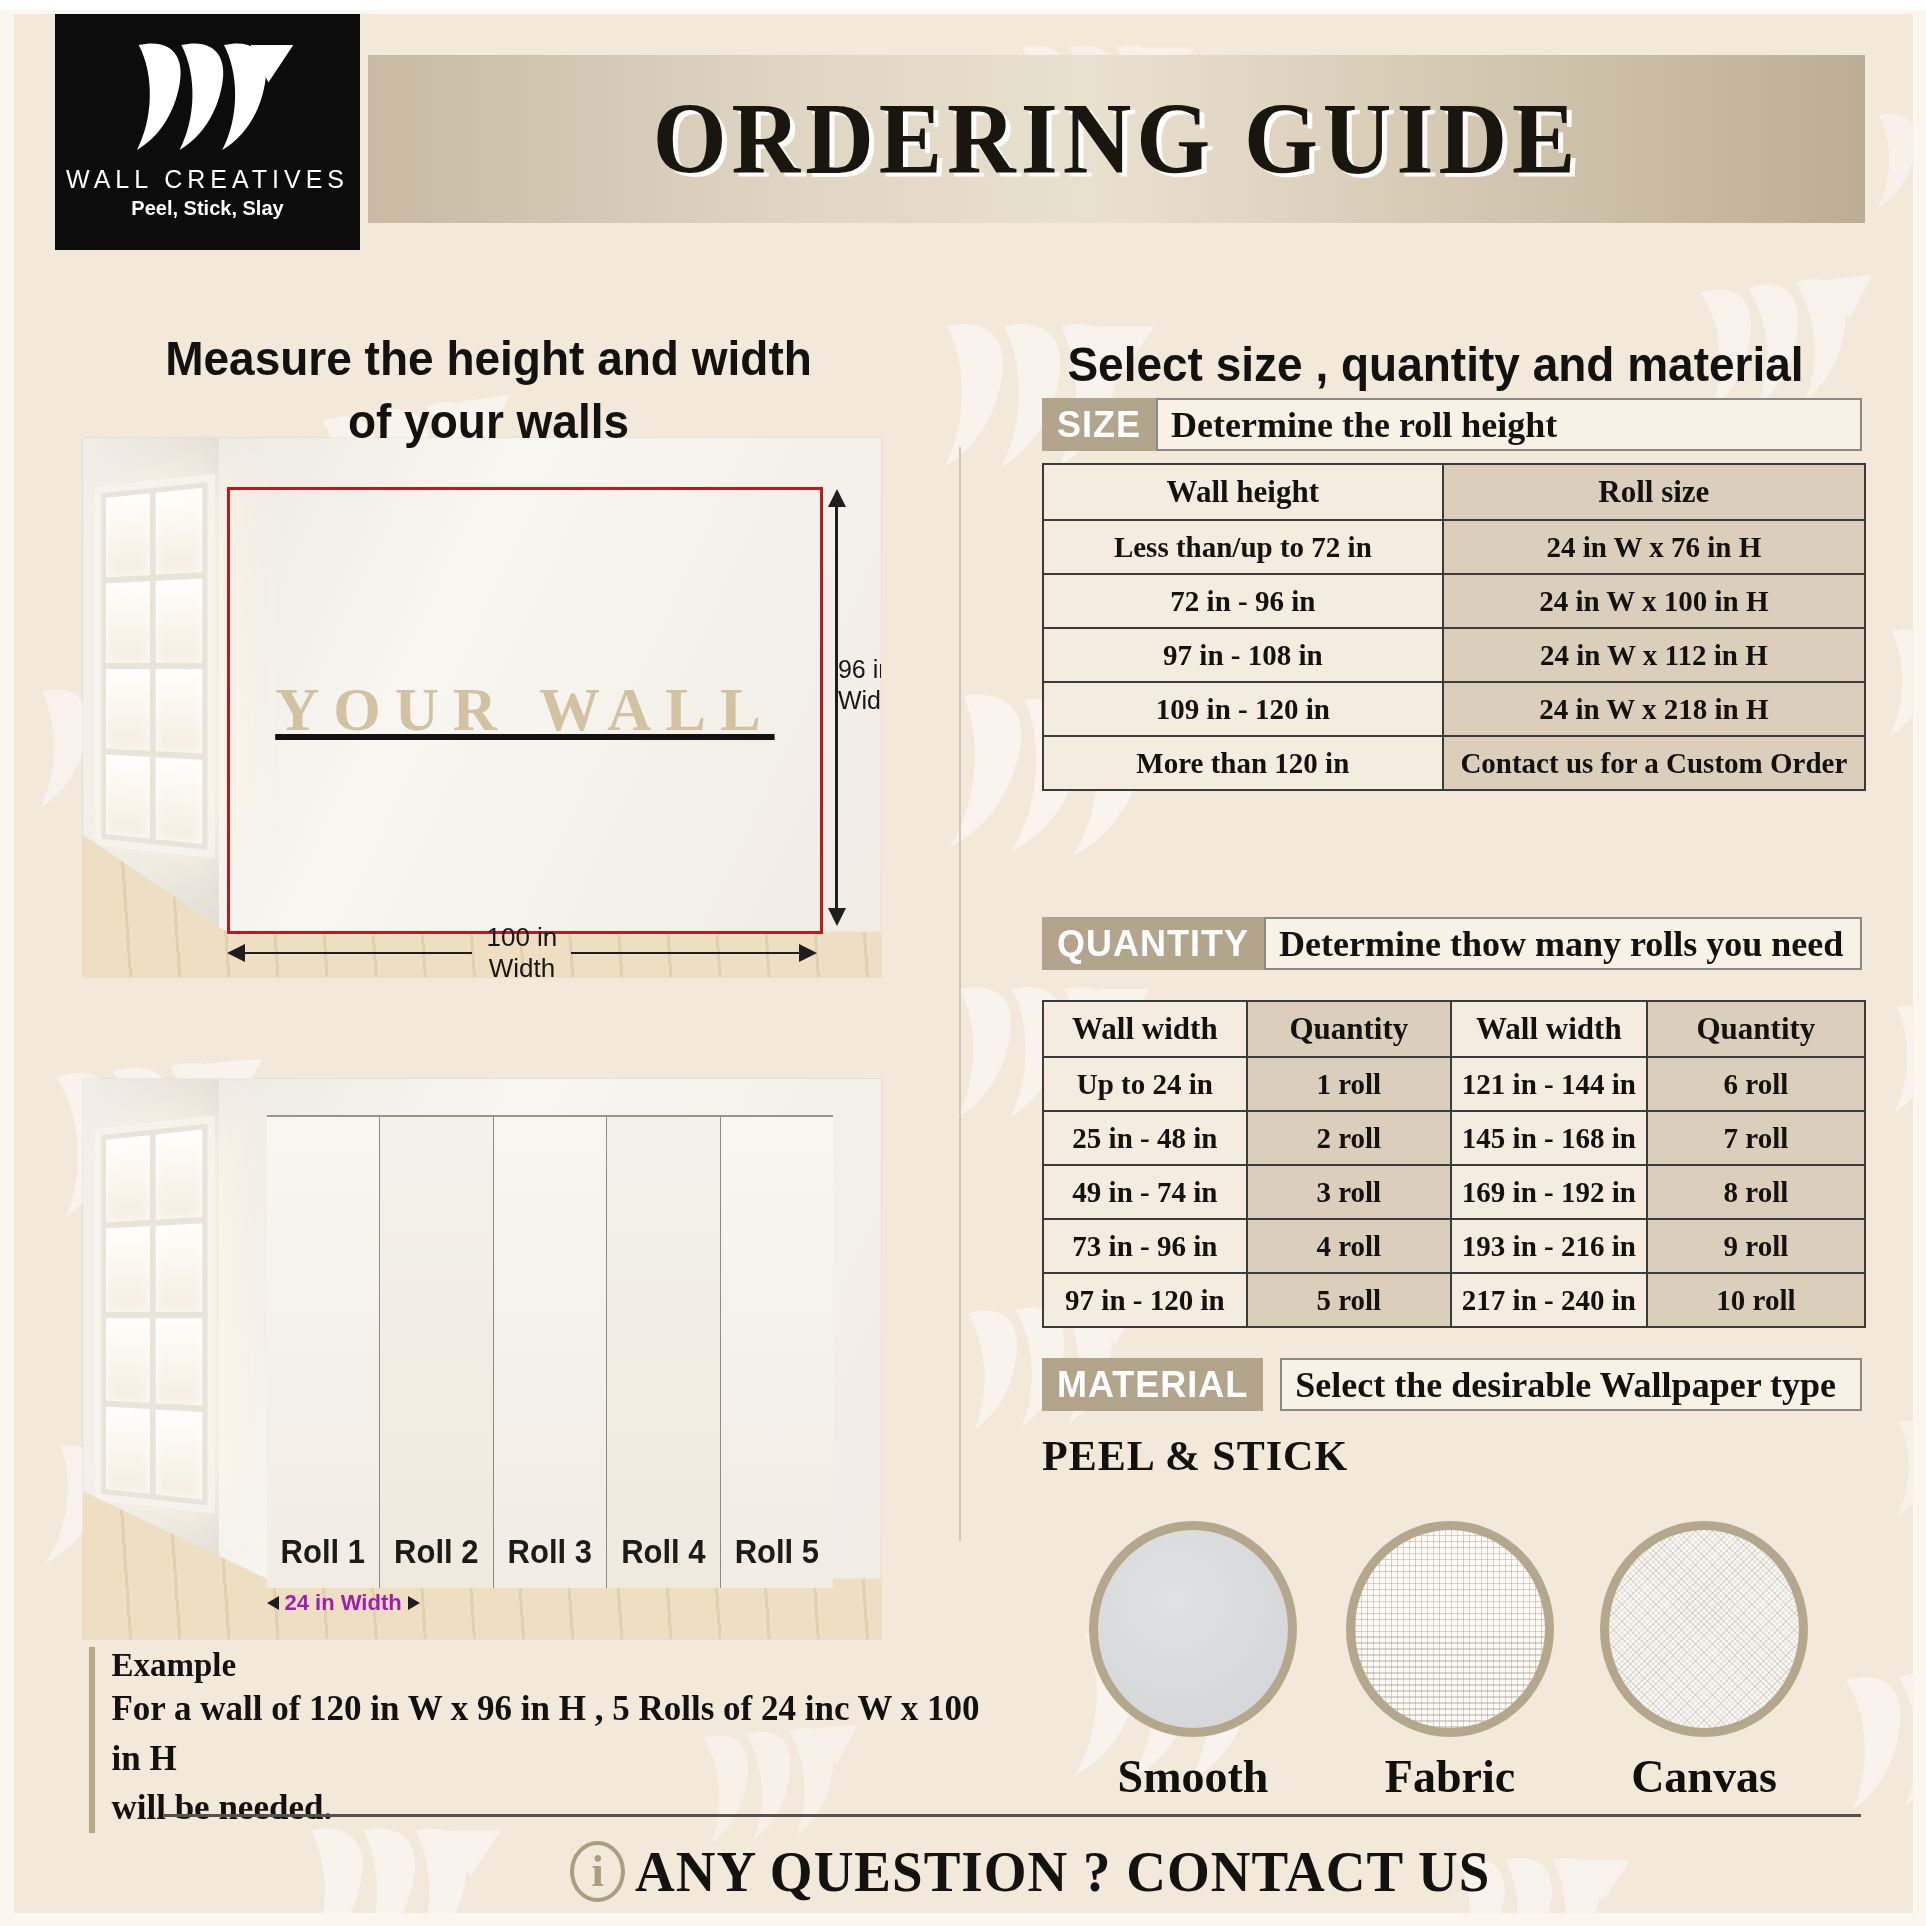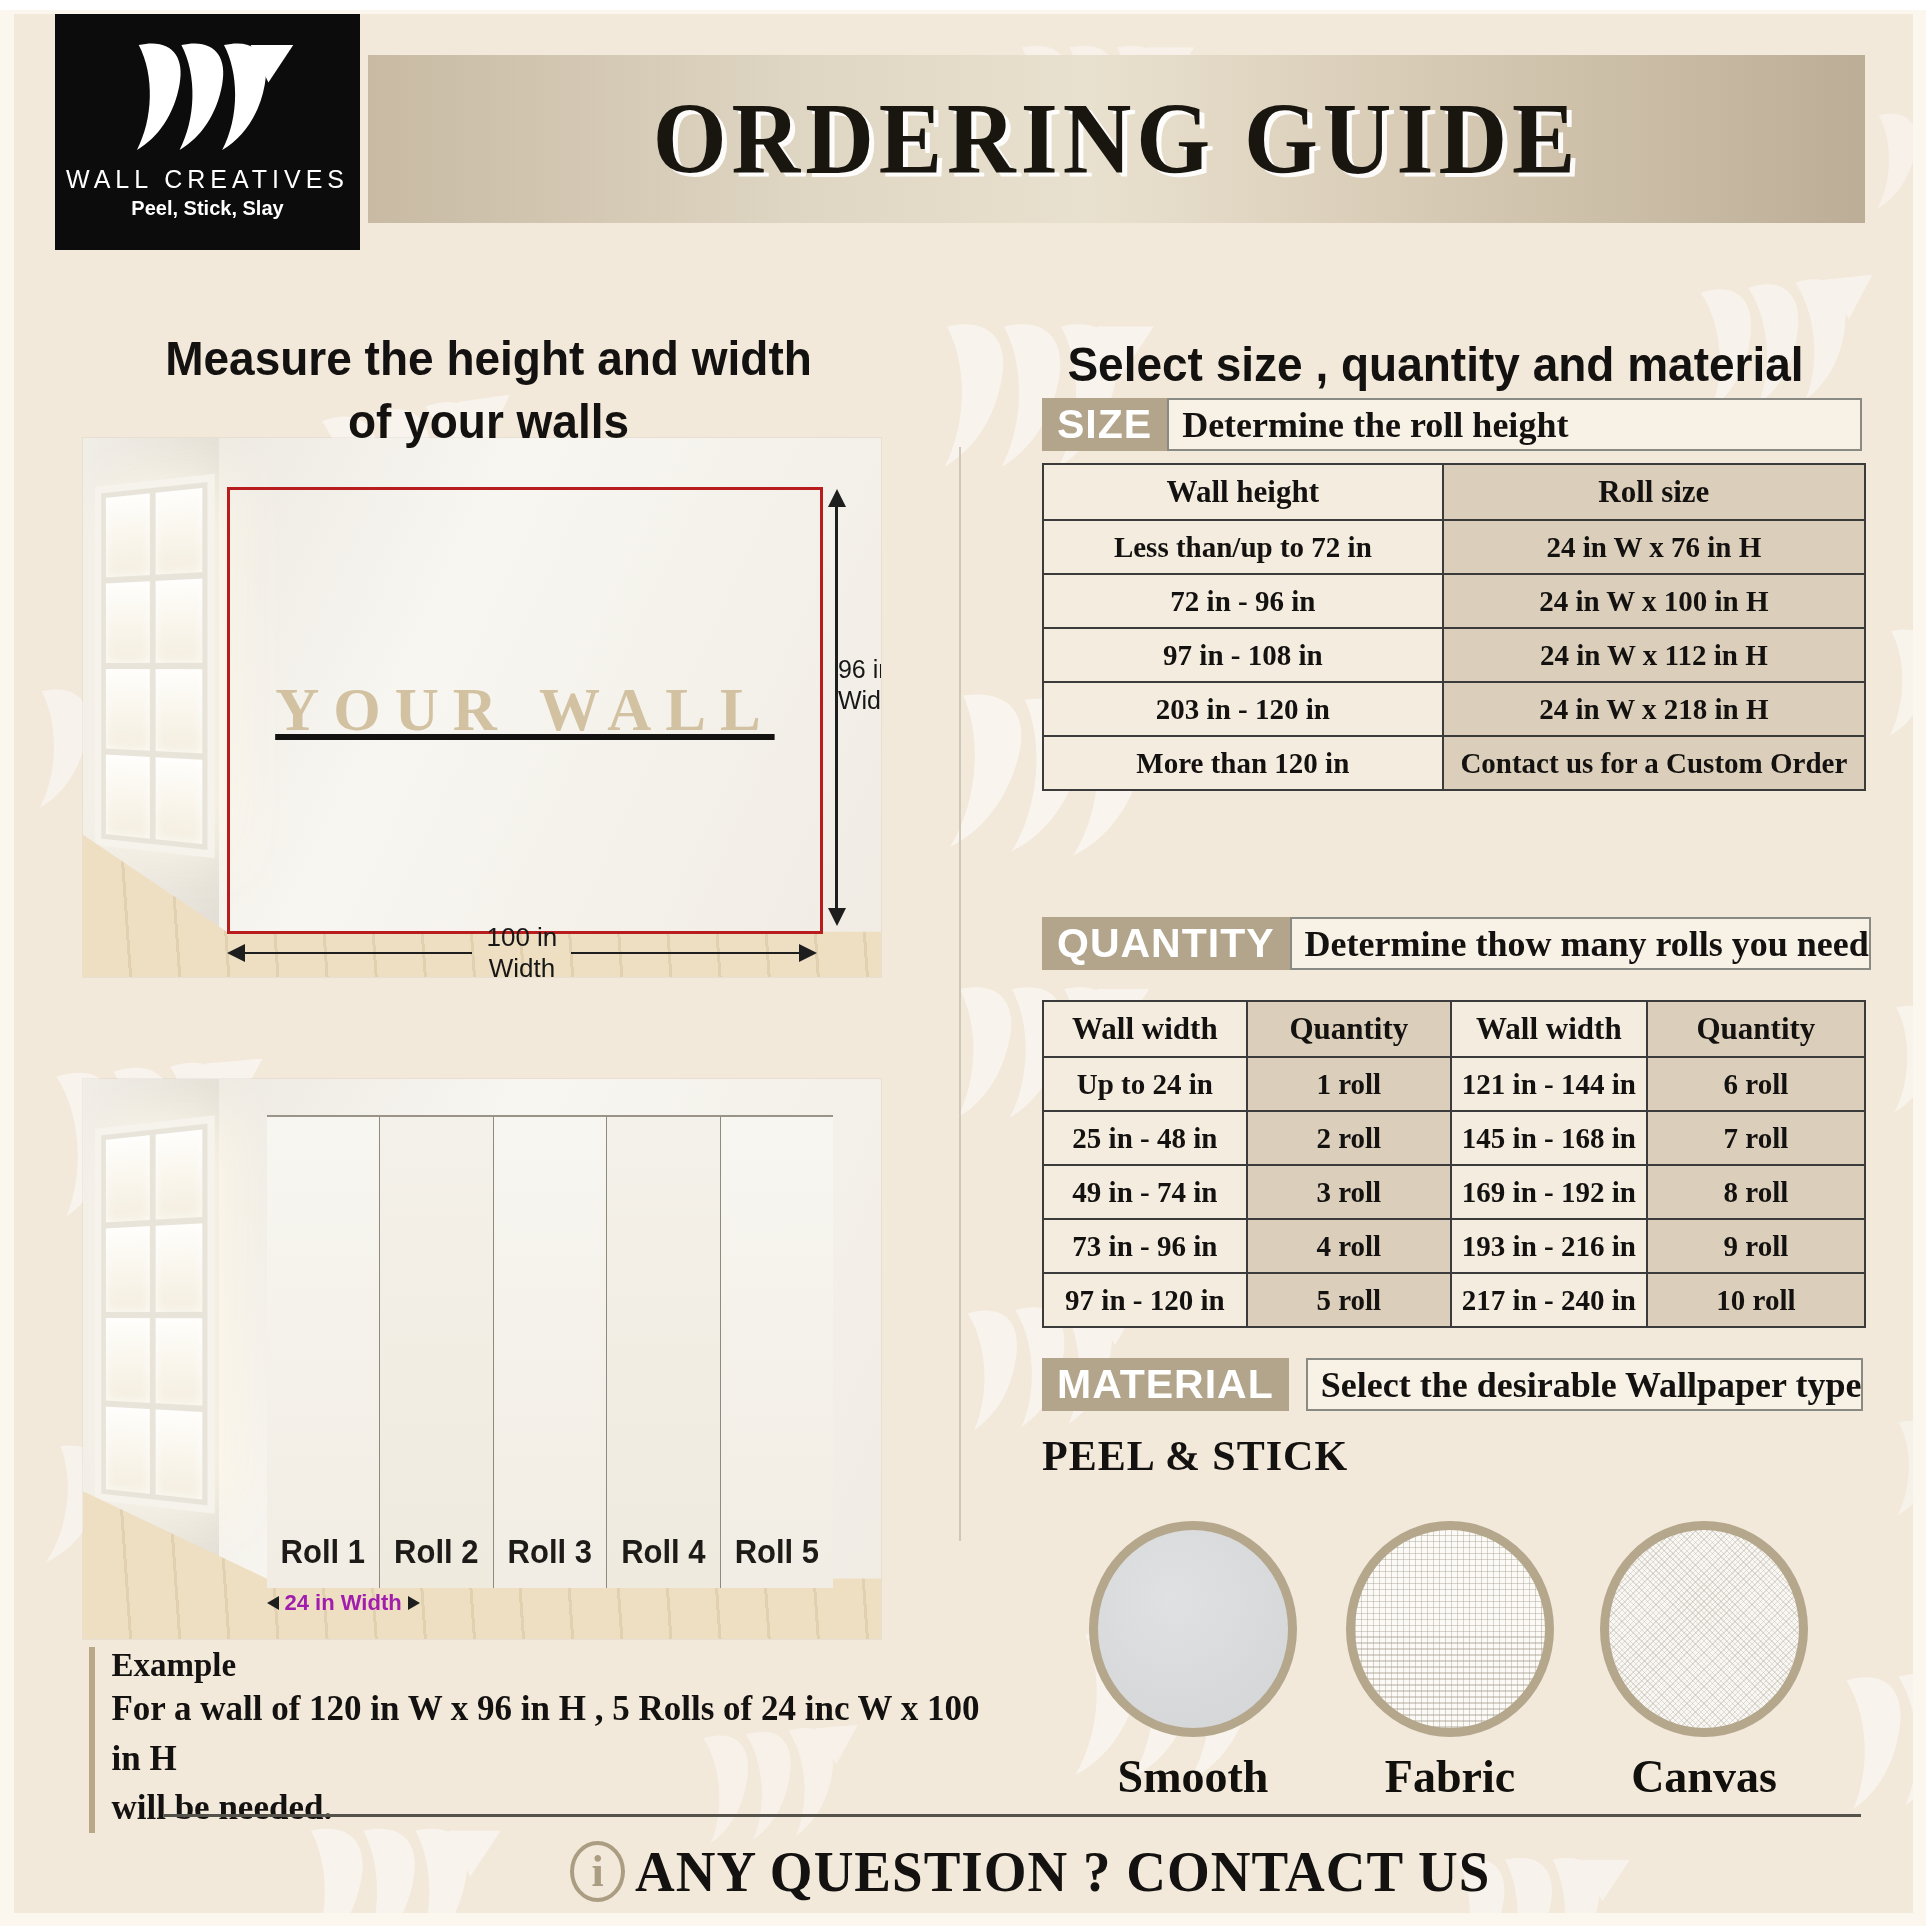--- a/index.html
+++ b/index.html
@@ -82,21 +82,21 @@
   .rw-text{font-size:22px;font-weight:600;margin:0 6px;white-space:nowrap;color:#a21caf;}
 
   
   .example{position:absolute;left:89px;top:1647px;width:891px;display:flex;z-index:3;}
   .ex-bar{width:7px;background:#b8a888;margin-right:16px;}
   .ex-title{font-family:"Liberation Serif",serif;font-weight:700;font-size:33px;}
   .ex-body{font-family:"Liberation Serif",serif;font-weight:700;font-size:35px;line-height:1.42;white-space:pre-line;}
 
   
   .sec-row{position:absolute;left:1042px;width:820px;height:53px;display:flex;z-index:3;}
-  .sec-label{background:#b2a58b;color:#ffffff;font-weight:700;font-size:41px;letter-spacing:1px;
+  .sec-label{background:#b2a58b;color:#ffffff;font-weight:700;font-size:36px;letter-spacing:1px;
     display:flex;align-items:center;padding:0 15px;transform-origin:left;}
   .sec-title{flex:1;border:2px solid #8a8a85;background:#f8f1e6;display:flex;align-items:center;
     font-family:"Liberation Serif",serif;font-weight:700;font-size:36px;padding-left:13px;white-space:nowrap;}
 
   .dtable{position:absolute;left:1042px;width:820px;display:grid;grid-auto-rows:54px;
     border:2.5px solid #3b3b3b;z-index:3;font-family:"Liberation Serif",serif;font-weight:700;}
   .size-table{top:463px;grid-template-columns:48.5% 51.5%;}
   .qty-table{top:1000px;grid-template-columns:24.6% 24.9% 23.9% 26.6%;}
   .t-cell{display:flex;align-items:center;justify-content:center;font-size:29px;text-align:center;
     border-left:2px solid #3b3b3b;border-top:2px solid #3b3b3b;padding:0 4px;}
@@ -279,21 +279,21 @@
 
 <div class="dtable size-table">
   <div class="t-cell head nl nt bg-light">Wall height</div>
   <div class="t-cell head nt bg-dark">Roll size</div>
   <div class="t-cell nl bg-light">Less than/up to 72 in</div>
   <div class="t-cell bg-dark">24 in W x 76 in H</div>
   <div class="t-cell nl bg-light">72 in - 96 in</div>
   <div class="t-cell bg-dark">24 in W x 100 in H</div>
   <div class="t-cell nl bg-light">97 in - 108 in</div>
   <div class="t-cell bg-dark">24 in W x 112  in H</div>
-  <div class="t-cell nl bg-light">203 in - 120 in</div>
+  <div class="t-cell nl bg-light">109 in - 120 in</div>
   <div class="t-cell bg-dark">24 in W x 218 in H</div>
   <div class="t-cell nl bg-light">More than 120 in</div>
   <div class="t-cell bg-dark">Contact us for a Custom Order</div>
 </div>
 
 <div class="sec-row" style="top:917px;">
   <div class="sec-label">QUANTITY</div>
   <div class="sec-title">Determine thow many rolls you need</div>
 </div>
 

